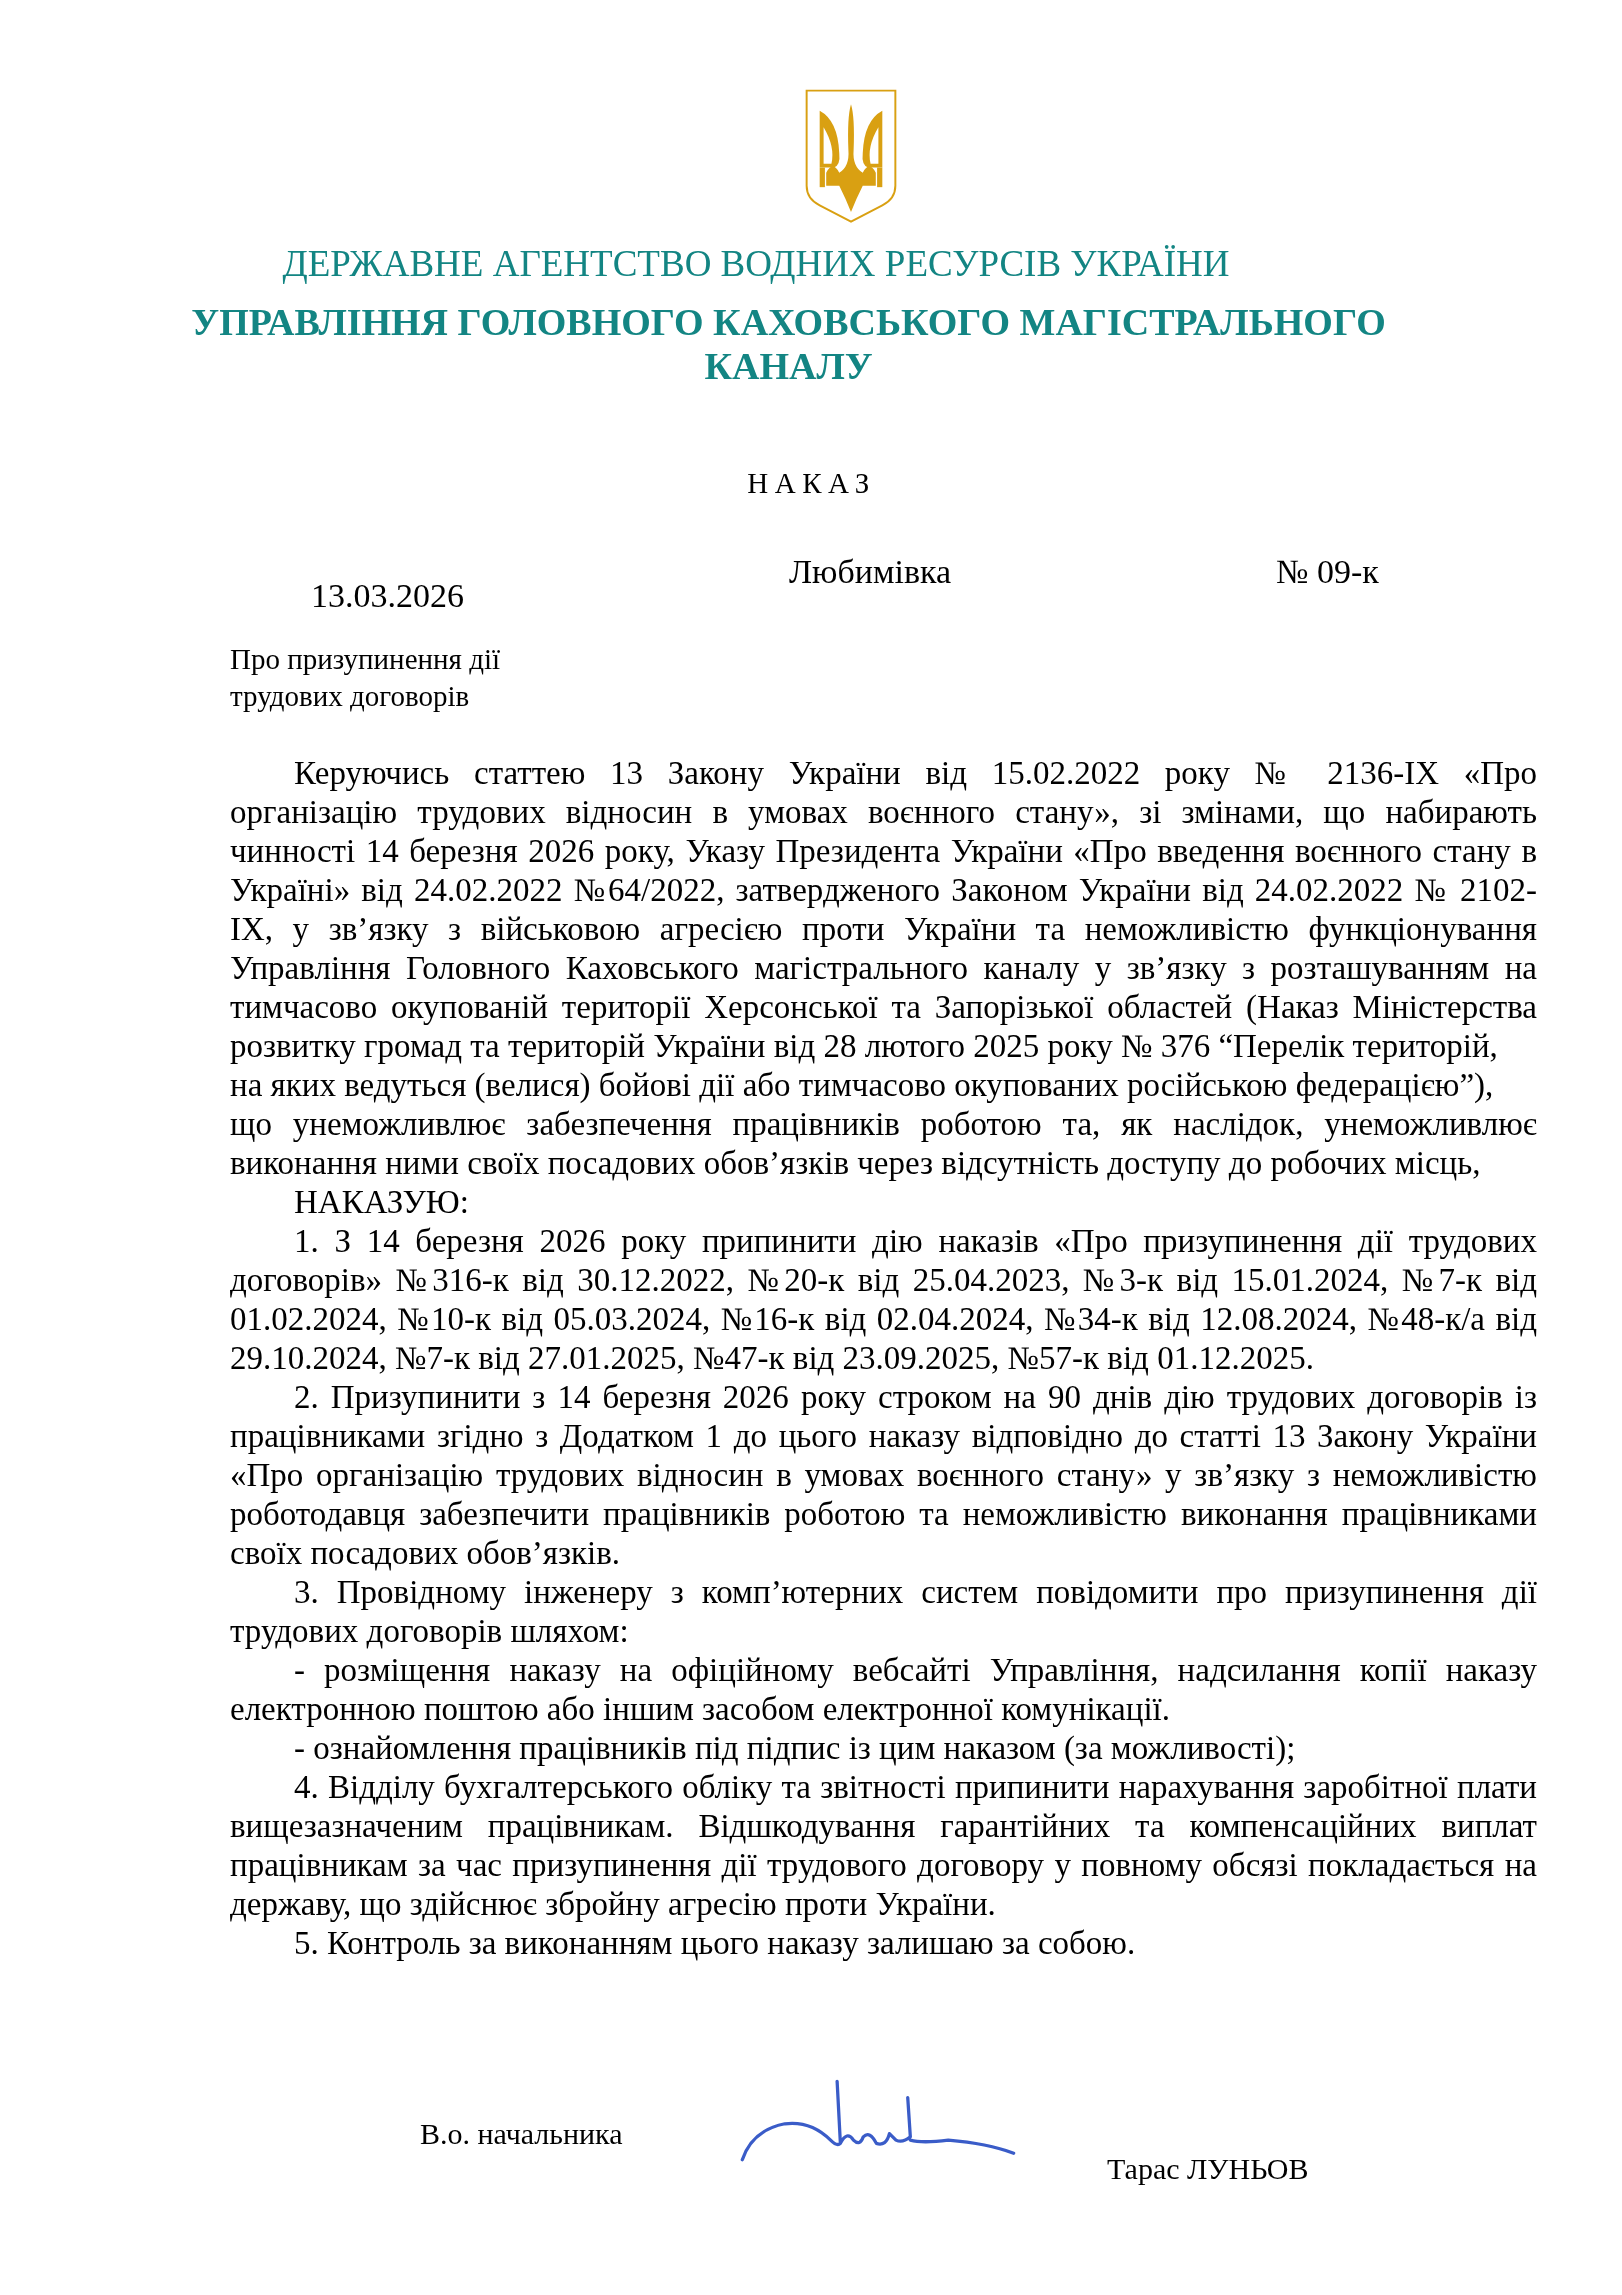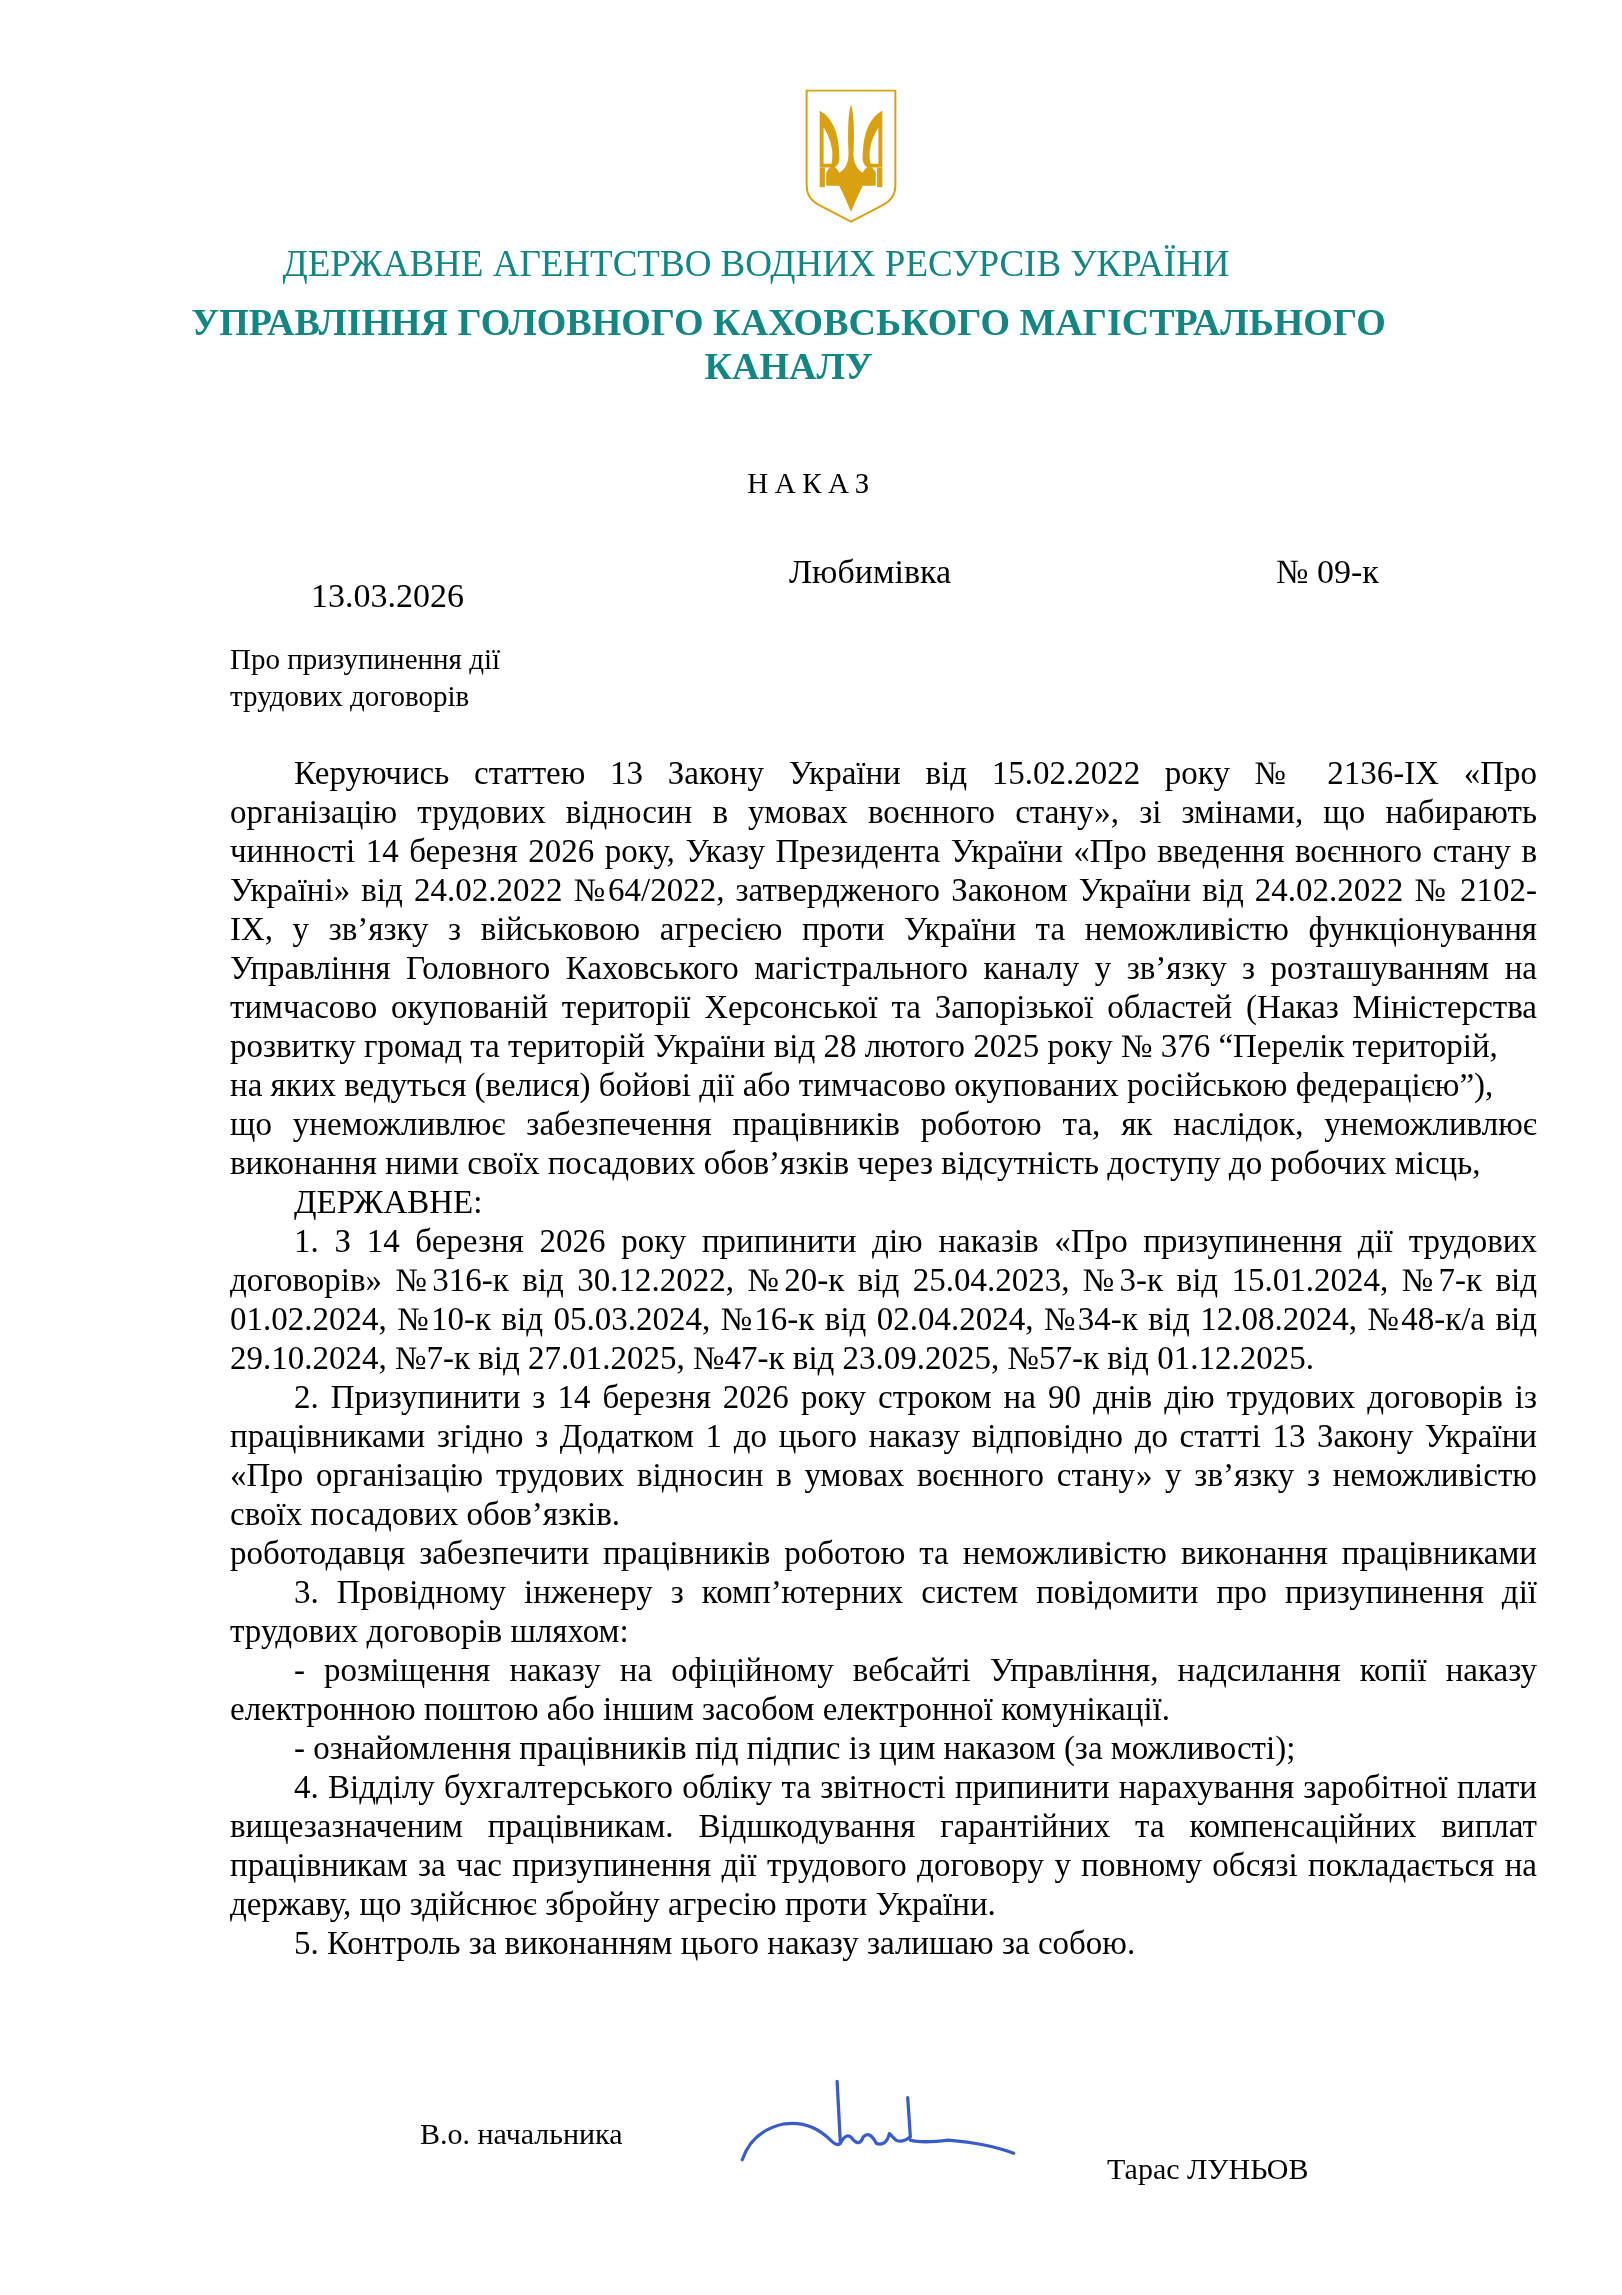--- a/index.html
+++ b/index.html
@@ -157,35 +157,35 @@
       <span class="line">Україні» від 24.02.2022 №64/2022, затвердженого Законом України від 24.02.2022 № 2102-</span>
       <span class="line">IX, у зв’язку з військовою агресією проти України та неможливістю функціонування</span>
       <span class="line">Управління Головного Каховського магістрального каналу у зв’язку з розташуванням на</span>
       <span class="line">тимчасово окупованій території Херсонської та Запорізької областей (Наказ Міністерства</span>
       <span class="line last">розвитку громад та територій України від  28 лютого 2025 року № 376 “Перелік територій,</span>
       <span class="line last">на яких ведуться (велися) бойові дії  або тимчасово окупованих російською федерацією”),</span>
       <span class="line">що унеможливлює забезпечення працівників роботою та, як наслідок, унеможливлює</span>
       <span class="line last">виконання ними своїх посадових обов’язків через відсутність доступу до робочих місць,</span>
     </div>
 
-    <span class="line indent last">ДЕРЖАВНЕ:</span>
+    <span class="line indent last">НАКАЗУЮ:</span>
 
     <div>
       <span class="line indent">1. З 14 березня 2026 року припинити дію наказів «Про призупинення дії трудових</span>
       <span class="line">договорів» №316-к від 30.12.2022, №20-к від 25.04.2023, №3-к від 15.01.2024, №7-к від</span>
       <span class="line">01.02.2024, №10-к від 05.03.2024, №16-к від 02.04.2024, №34-к від 12.08.2024, №48-к/а від</span>
       <span class="line last">29.10.2024, №7-к від 27.01.2025, №47-к від 23.09.2025, №57-к від 01.12.2025.</span>
     </div>
 
     <div>
       <span class="line indent">2. Призупинити з 14 березня 2026 року строком на 90 днів дію трудових договорів із</span>
       <span class="line">працівниками згідно з Додатком 1 до цього наказу відповідно до статті 13 Закону України</span>
       <span class="line">«Про організацію трудових відносин в умовах воєнного стану» у зв’язку з неможливістю</span>
+      <span class="line">роботодавця забезпечити працівників роботою та неможливістю виконання працівниками</span>
       <span class="line last">своїх посадових обов’язків.</span>
-      <span class="line">роботодавця забезпечити працівників роботою та неможливістю виконання працівниками</span>
     </div>
 
     <div>
       <span class="line indent">3. Провідному інженеру з комп’ютерних систем повідомити про призупинення дії</span>
       <span class="line last">трудових договорів шляхом:</span>
       <span class="line indent">- розміщення наказу на офіційному вебсайті Управління, надсилання копії наказу</span>
       <span class="line last">електронною поштою або іншим засобом електронної комунікації.</span>
       <span class="line indent last">- ознайомлення працівників під підпис із цим наказом (за можливості);</span>
     </div>
 

